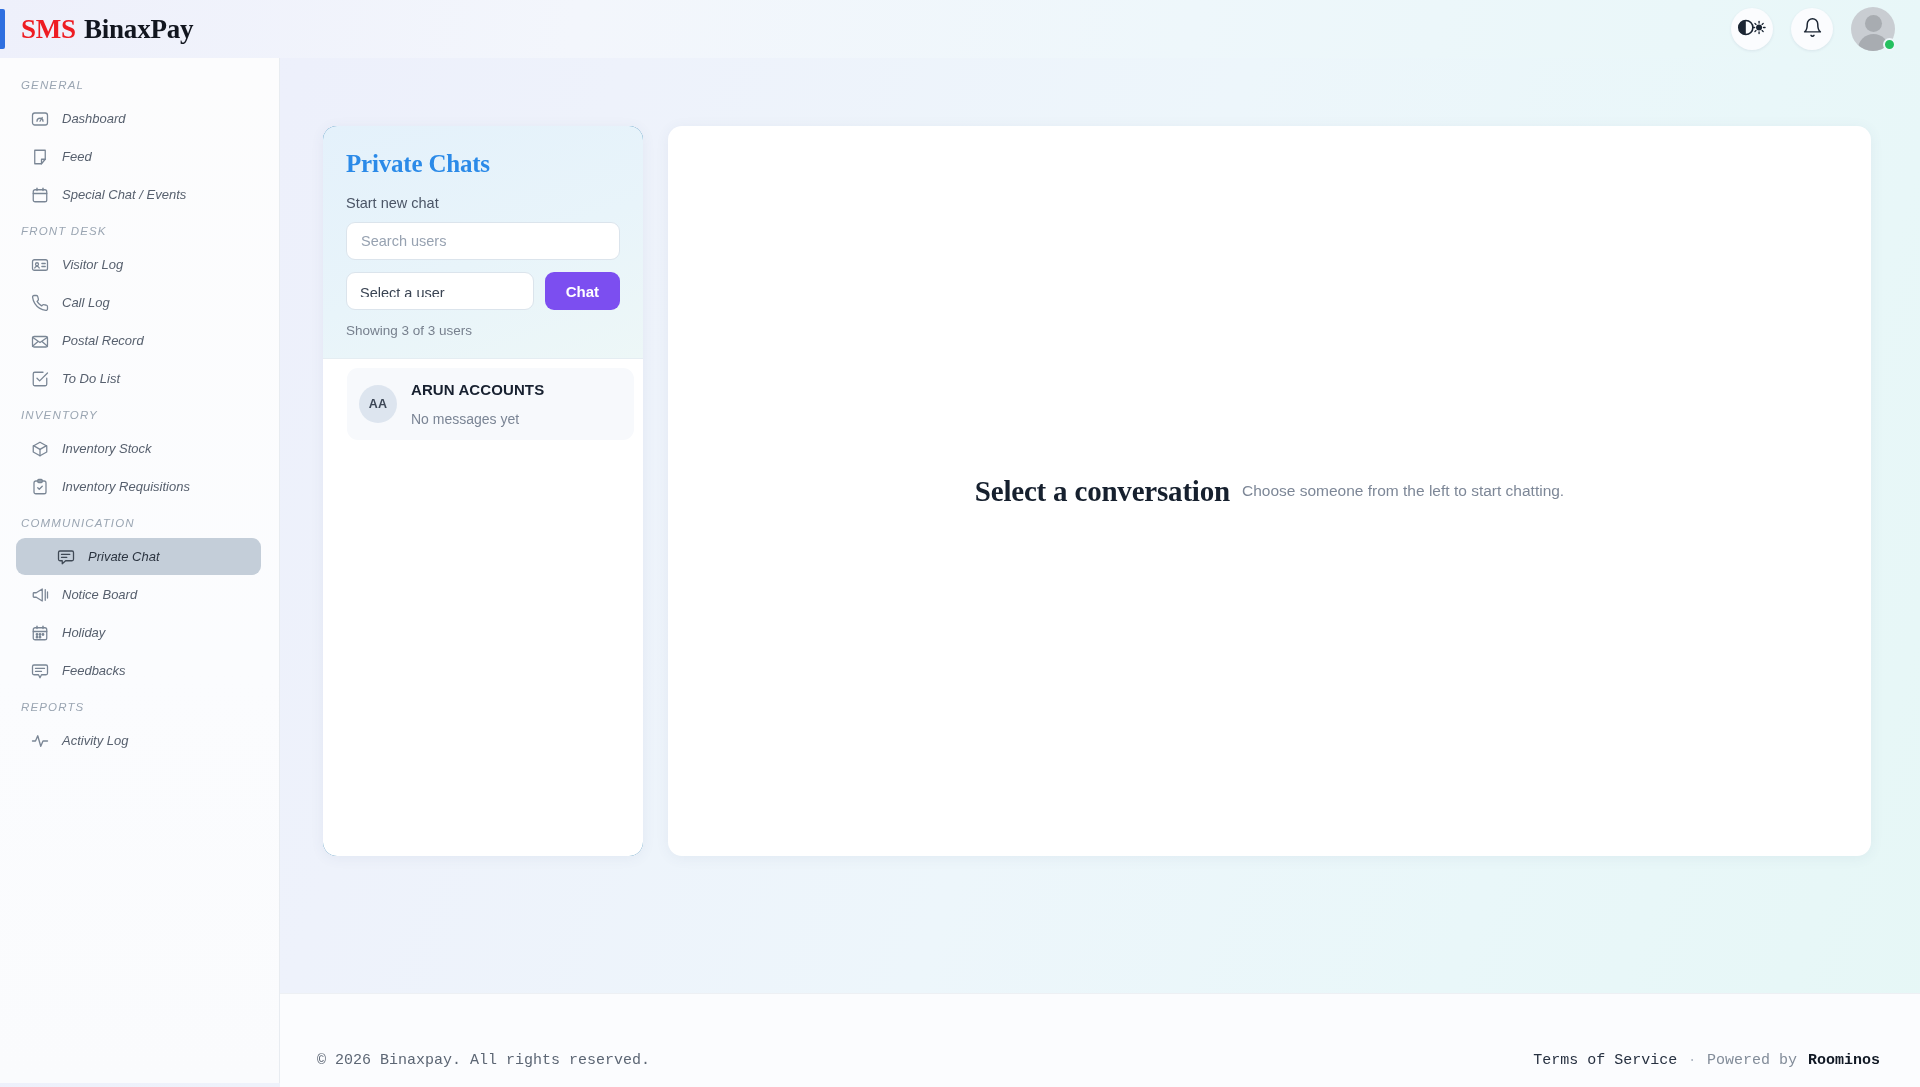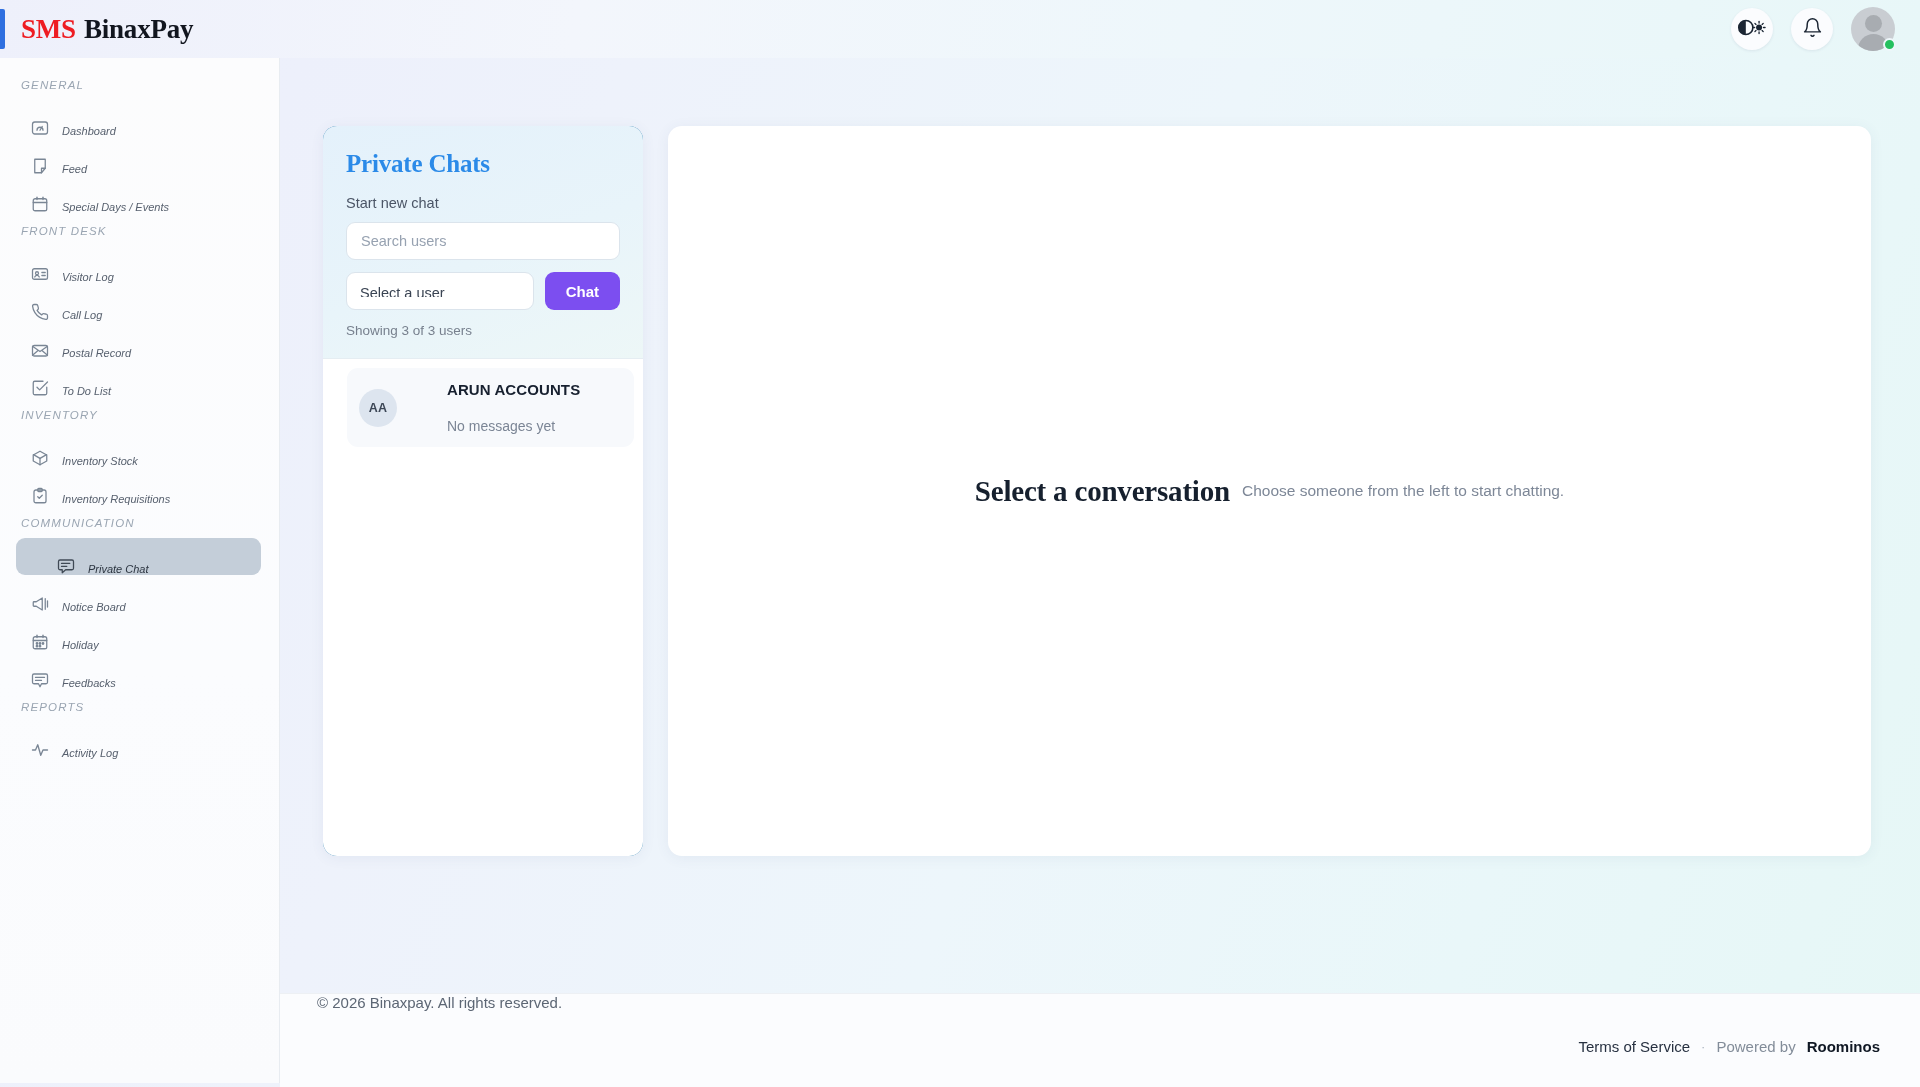--- a/index.html
+++ b/index.html
@@ -112,28 +112,28 @@
   .nav-section {
     font-size: 11.5px;
     letter-spacing: 1.15px;
     color: #9aa5b2;
     text-transform: uppercase;
     padding: 11px 0 8px 21px;
     font-weight: 400;
   }
   .nav-item {
     display: flex;
-    align-items: flex-end;
+    align-items: center;
     gap: 13px;
     height: 37px;
     margin: 1px 18px 1px 16px;
     padding-left: 14px;
     border-radius: 9px;
     color: #57606e;
-    font-size: 11px;
+    font-size: 13px;
     cursor: pointer;
   }
   .nav-item.active {
     background: #c4ced9;
     color: #2b3440;
     padding-left: 40px;
   }
   .nav-icon {
     width: 19px; height: 19px;
     flex: 0 0 19px;
@@ -255,21 +255,21 @@
     width: 38px; height: 38px;
     flex: 0 0 38px;
     border-radius: 50%;
     background: #dde5ef;
     display: flex; align-items: center; justify-content: center;
     font-size: 12.5px;
     font-weight: bold;
     color: #3c4655;
     letter-spacing: 0.3px;
   }
-  .chat-meta { display: flex; flex-direction: column; gap: 20px; margin-left: 36px; }
+  .chat-meta { display: flex; flex-direction: column; gap: 13px; }
   .chat-name {
     font-size: 15px;
     font-weight: bold;
     color: #17202f;
     letter-spacing: 0.1px;
   }
   .chat-preview {
     font-size: 14px;
     color: #7b8595;
   }
@@ -301,23 +301,24 @@
 
   
   #footer {
     position: absolute;
     bottom: 0; left: 280px;
     width: 1640px;
     height: 94px;
     background: #fbfcfe;
     border-top: 1px solid #edf0f4;
     display: flex;
-    align-items: flex-start;
-    padding: 0 40px 0 37px;
+    align-items: flex-end;
+    padding: 0 40px 18px 37px;
     z-index: 10;
+    font-family: Liberation Mono, monospace;
   }
   #copyright {
     font-size: 15px;
     color: #5c6674;
   }
   #footer-right {
     margin-left: auto;
     display: flex;
     align-items: center;
     gap: 11px;
@@ -403,21 +404,21 @@
   </div>
   <div class="nav-item">
     <span class="nav-icon">
       <svg viewBox="0 0 24 24" fill="none" stroke="currentColor" stroke-width="1.7" stroke-linecap="round" stroke-linejoin="round">
         <rect x="3" y="5" width="18" height="16" rx="2.5"></rect>
           <line x1="3" y1="10" x2="21" y2="10"></line>
           <line x1="8" y1="3" x2="8" y2="6"></line>
           <line x1="16" y1="3" x2="16" y2="6"></line>
       </svg>
     </span>
-    <span>Special Days / Events</span>
+    <span>Special Chat / Events</span>
   </div>
 
   <div class="nav-section">FRONT DESK</div>
   <div class="nav-item">
     <span class="nav-icon">
       <svg viewBox="0 0 24 24" fill="none" stroke="currentColor" stroke-width="1.7" stroke-linecap="round" stroke-linejoin="round">
         <rect x="2" y="5" width="20" height="14" rx="2.5"></rect>
           <circle cx="8" cy="11" r="2"></circle>
           <path d="M5 16c.6-1.6 1.8-2.3 3-2.3s2.4.7 3 2.3"></path>
           <line x1="14.5" y1="10" x2="19" y2="10"></line>

